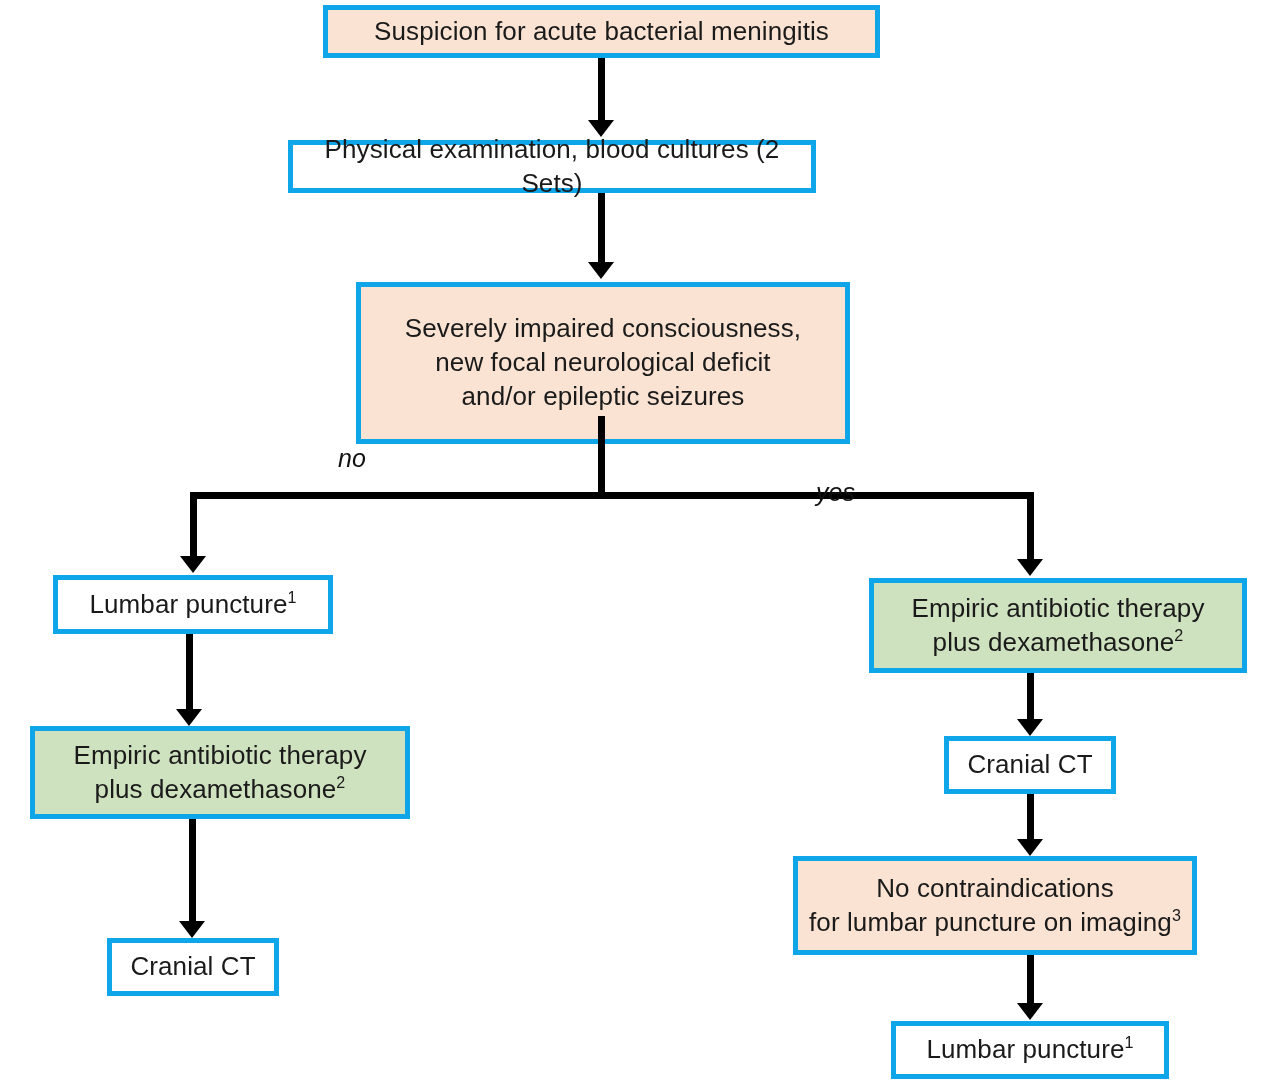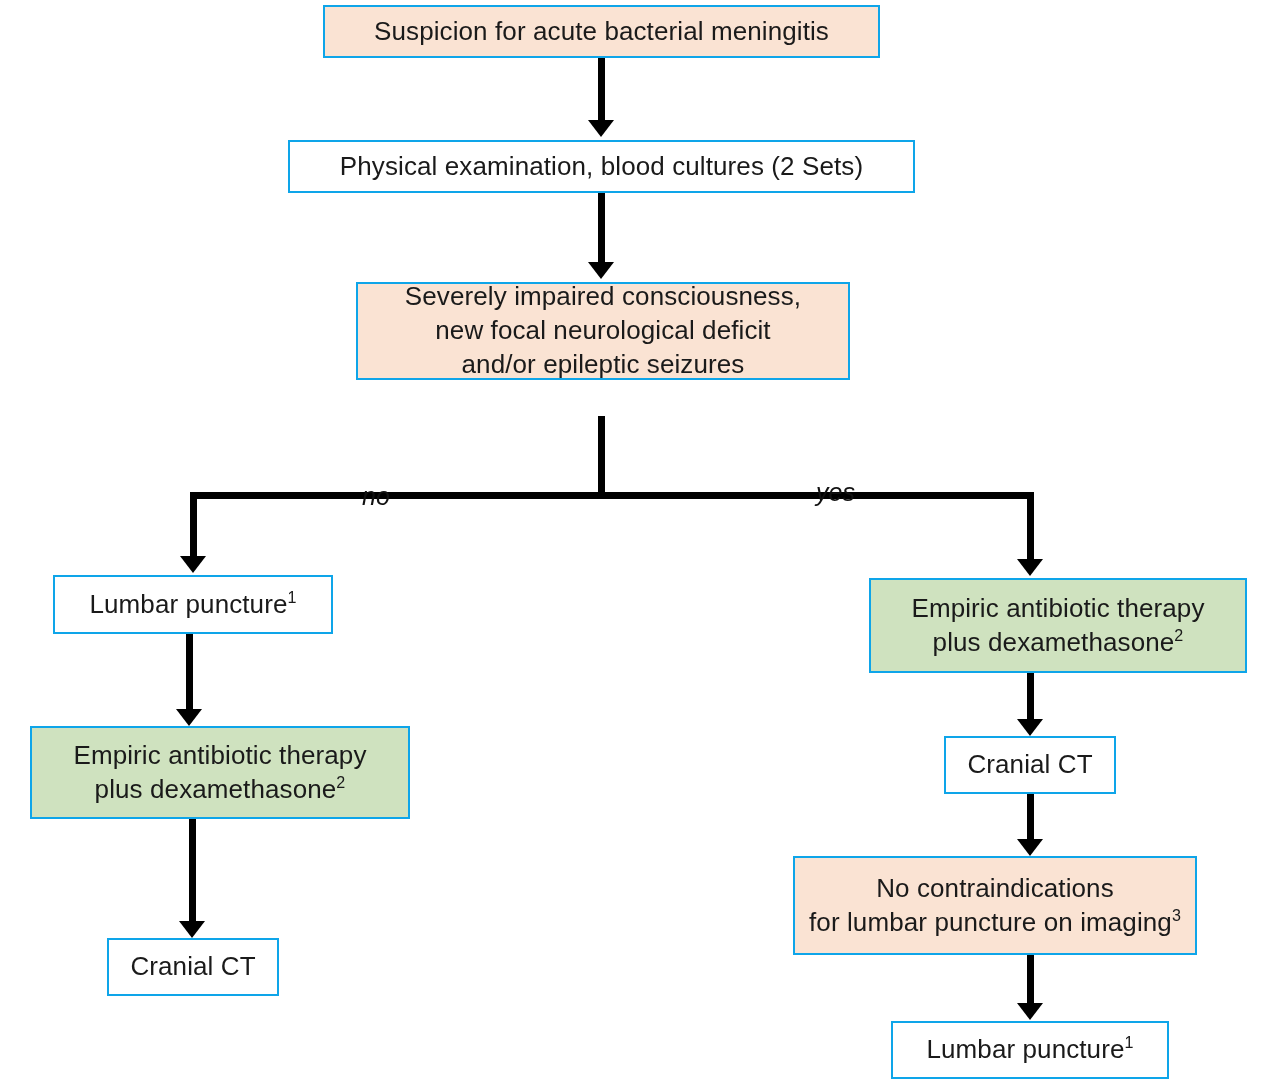--- a/index.html
+++ b/index.html
@@ -13,21 +13,21 @@
   #flowchart {
     position: relative;
     width: 1268px;
     height: 1082px;
     background: #ffffff;
     overflow: hidden;
   }
   .node {
     position: absolute;
     box-sizing: border-box;
-    border: 2px solid #0ea5e9;
+    border: 5px solid #0ea5e9;
     display: flex;
     align-items: center;
     justify-content: center;
     text-align: center;
     color: #1a1a1a;
     font-size: 26px;
     line-height: 1.30;
     letter-spacing: 0.1px;
     padding: 2px 10px;
     white-space: pre-line;
@@ -67,25 +67,25 @@
 </style>
 </head>
 <body>
 
 <div id="flowchart">
 
   <div class="node fill-peach" style="left:323px; top:5px; width:557px; height:53px;">
     <span>Suspicion for acute bacterial meningitis</span>
   </div>
 
-  <div class="node fill-white" style="left:288px; top:140px; width:627px; height:53px;">
+  <div class="node fill-white" style="left:288px; top:140px; width:528px; height:53px;">
     <span>Physical examination, blood cultures (2 Sets)</span>
   </div>
 
-  <div class="node fill-peach" style="left:356px; top:282px; width:494px; height:98px;">
+  <div class="node fill-peach" style="left:356px; top:282px; width:494px; height:162px;">
     <span>Severely impaired consciousness,
 new focal neurological deficit
 and/or epileptic seizures</span>
   </div>
 
   <div class="node fill-white" style="left:53px; top:575px; width:280px; height:59px;">
     <span><span>Lumbar puncture</span><sup>1</sup></span>
   </div>
 
   <div class="node fill-green" style="left:2px; top:726px; width:380px; height:93px;">
@@ -139,16 +139,16 @@
 
   <div class="conn v" style="left:1027px; top:673px; height:50px;"></div>
   <div class="arrowhead" style="left:1017px; top:719px;"></div>
 
   <div class="conn v" style="left:1027px; top:794px; height:48px;"></div>
   <div class="arrowhead" style="left:1017px; top:839px;"></div>
 
   <div class="conn v" style="left:1027px; top:955px; height:50px;"></div>
   <div class="arrowhead" style="left:1017px; top:1003px;"></div>
 
-  <div class="edge-label" style="left:338px; top:482px;margin-left:24px;">no</div>
+  <div class="edge-label" style="left:338px; top:444px;">no</div>
   <div class="edge-label" style="left:816px; top:458px;margin-top:20px;">yes</div>
 
 </div>
 
 </body></html>

